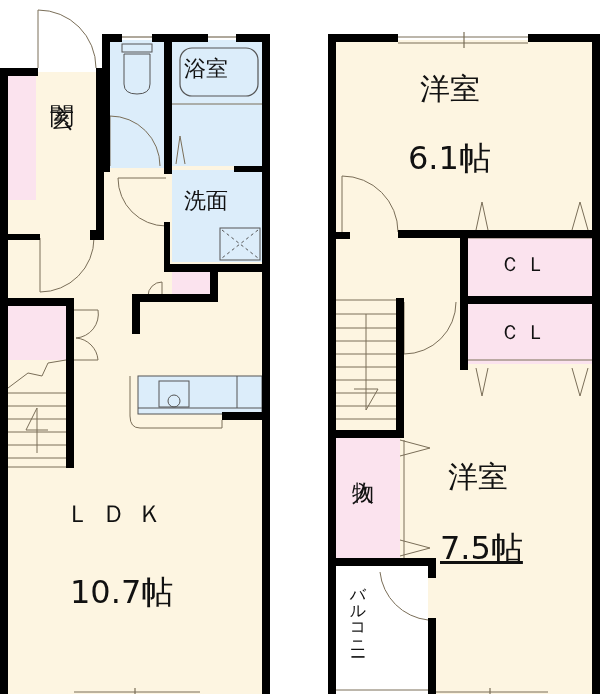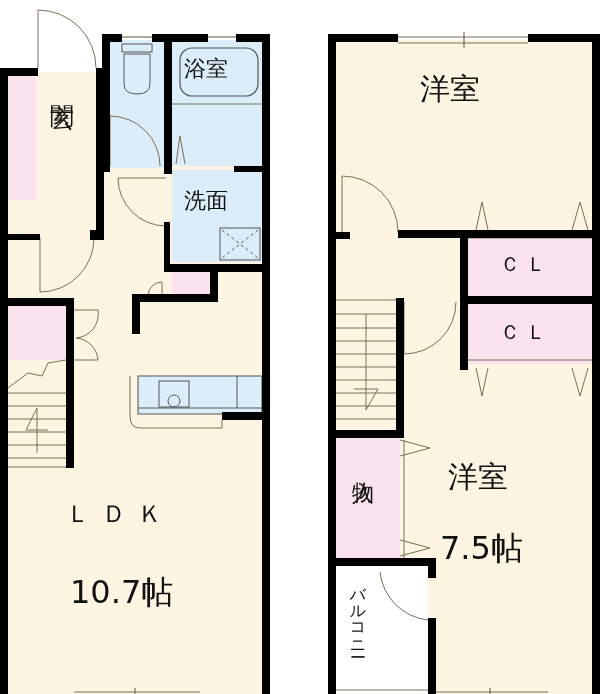--- a/index.html
+++ b/index.html
@@ -173,19 +173,20 @@
 
 
 <div class="lbl vert" style="left:50px;top:78px;font-size:24px;">玄関</div>
 <div class="lbl" style="left:184px;top:50px;font-size:22px;">浴室</div>
 <div class="lbl" style="left:184px;top:182px;font-size:22px;text-align:right;">洗面</div>
 <div class="lbl" style="left:66px;top:494px;font-size:24px;letter-spacing:12px;">ＬＤＫ</div>
 <div class="lbl" style="left:70px;top:562px;font-size:32px;margin-top:6px;">10.7帖</div>
 
 
 <div class="lbl" style="left:420px;top:66px;font-size:30px;">洋室</div>
+<div class="lbl" style="left:408px;top:134px;font-size:32px;">6.1帖</div>
 <div class="lbl" style="left:500px;top:246px;font-size:20px;letter-spacing:6px;">ＣＬ</div>
 <div class="lbl" style="left:500px;top:314px;font-size:20px;letter-spacing:6px;">ＣＬ</div>
 <div class="lbl" style="left:448px;top:454px;font-size:30px;">洋室</div>
-<div class="lbl" style="left:440px;top:524px;font-size:32px;">7.5帖</div>
+<div class="lbl" style="left:440px;top:524px;font-size:32px;text-decoration:underline;">7.5帖</div>
 <div class="lbl vert" style="left:352px;top:456px;font-size:22px;">物入</div>
 <div class="lbl vert" style="left:350px;top:568px;font-size:16px;">バルコニー</div>
 </div>
 
 </body></html>

